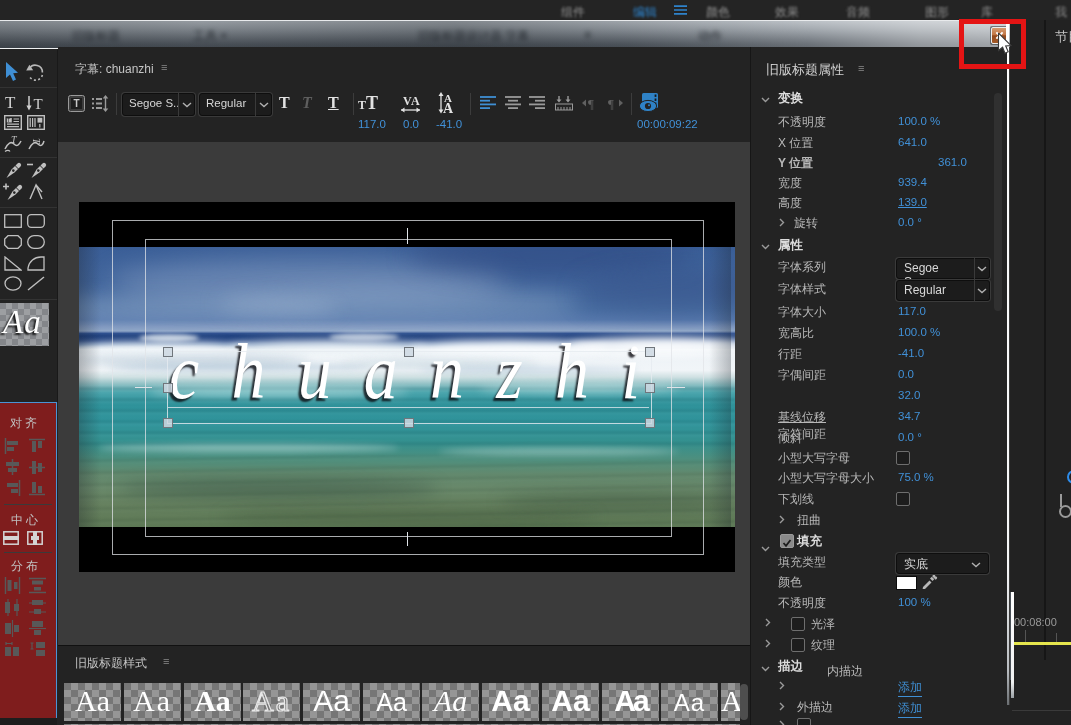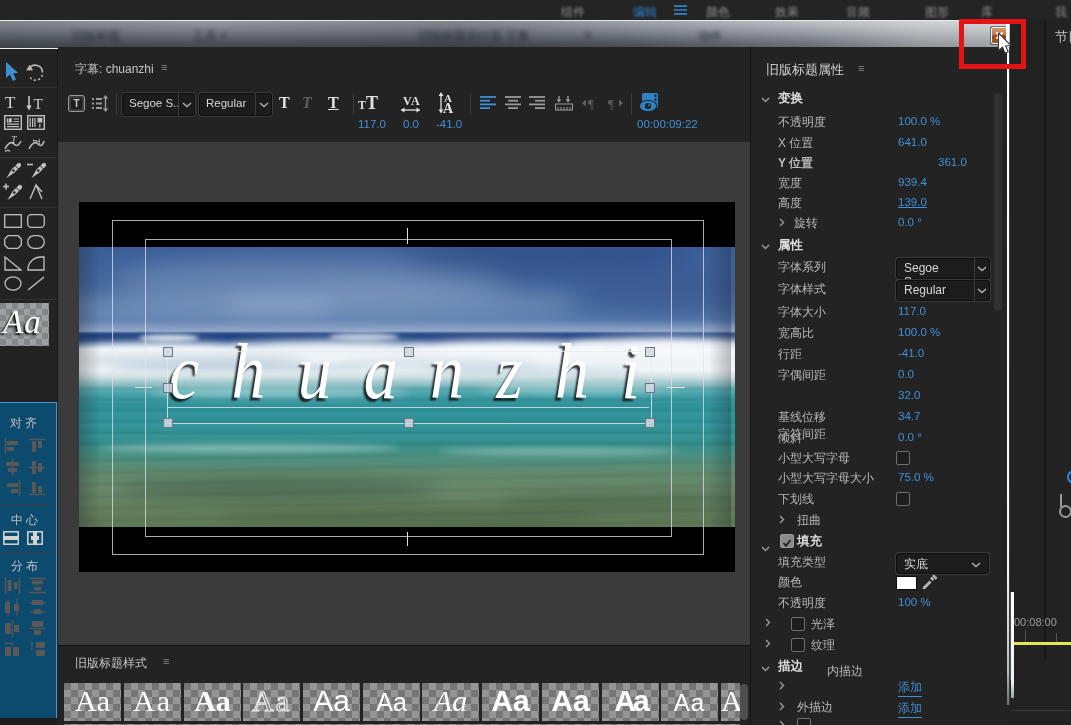--- a/index.html
+++ b/index.html
@@ -174,21 +174,21 @@
         <path d="M1 14 L17 1" stroke="#c0c0c0" stroke-width="1.4"></path>
       </svg>
     <div class="abs" style="left:0;top:250px;width:57px;height:1px;background:#333;"></div>
     
     <div class="abs" style="left:0;top:254px;width:49px;height:43px;
       background:conic-gradient(#9d9fa2 0 25%,#84868a 0 50%,#9d9fa2 0 75%,#84868a 0) 0 0/12px 12px;"></div>
     <div class="abs" style="left:3px;top:255px;width:49px;height:43px;color:#fff;font-size:33px;font-style:italic;
       font-family:'Liberation Serif',serif;text-shadow:-2px 2px 2px rgba(0,0,0,0.85);letter-spacing:1px;">Aa</div>
   </div>
 
-  <div class="abs" id="alignp" style="left:0;top:402px;width:56px;height:315px;background:#0c4a6e;border:1px solid #4a94d6;border-left:none;">
+  <div class="abs" id="alignp" style="left:0;top:402px;width:56px;height:315px;background:#7f1d1d;border:1px solid #4a94d6;border-left:none;">
     <div class="abs" style="left:10px;top:12px;color:#c0c0c0;font-size:12px;letter-spacing:3px;">对齐</div>
 
     <svg class="abs" style="left:4px;top:35px;" width="17" height="16" viewBox="0 0 17 16">
         <path d="M1.5 0 v16" stroke="#585858" stroke-width="1.5"></path>
         <rect x="3" y="3" width="11" height="4" fill="#585858"></rect>
         <rect x="3" y="9" width="7" height="4" fill="#585858"></rect>
       </svg>
     <svg class="abs" style="left:29px;top:35px;" width="17" height="16" viewBox="0 0 17 16">
         <path d="M0 1.5 h16" stroke="#585858" stroke-width="1.5"></path>
         <rect x="3" y="3" width="4" height="11" fill="#585858"></rect>
@@ -530,21 +530,21 @@
     <div class="abs lbl" style="left:27px;top:257px;">字体大小</div>
       <div class="abs val" style="left:147px;top:258px;">117.0</div>
     <div class="abs lbl" style="left:27px;top:278px;">宽高比</div>
       <div class="abs val" style="left:147px;top:279px;">100.0 %</div>
     <div class="abs lbl" style="left:27px;top:299px;">行距</div>
       <div class="abs val" style="left:147px;top:300px;">-41.0</div>
     <div class="abs lbl" style="left:27px;top:320px;">字偶间距</div>
       <div class="abs val" style="left:147px;top:321px;">0.0</div>
     <div class="abs lbl" style="left:27px;top:341px;margin-top:38px;">字符间距</div>
       <div class="abs val" style="left:147px;top:342px;">32.0</div>
-    <div class="abs lbl" style="left:27px;top:362px;">基线位移</div>
+    <div class="abs lbl" style="left:27px;top:362px;text-decoration:underline;">基线位移</div>
       <div class="abs val" style="left:147px;top:363px;">34.7</div>
     <div class="abs lbl" style="left:27px;top:383px;">倾斜</div>
       <div class="abs val" style="left:147px;top:384px;">0.0 °</div>
     <div class="abs lbl" style="left:27px;top:403px;">小型大写字母</div>
     <div class="abs" style="left:145px;top:404px;width:12px;height:12px;background:#1d1d1d;border:1px solid #6e6e6e;border-radius:2px;"></div>
     <div class="abs lbl" style="left:27px;top:423px;">小型大写字母大小</div>
       <div class="abs val" style="left:147px;top:424px;">75.0 %</div>
     <div class="abs lbl" style="left:27px;top:444px;">下划线</div>
     <div class="abs" style="left:145px;top:445px;width:12px;height:12px;background:#1d1d1d;border:1px solid #6e6e6e;border-radius:2px;"></div>
     <svg class="abs" style="left:28px;top:468px;" width="6" height="9" viewBox="0 0 6 9">

